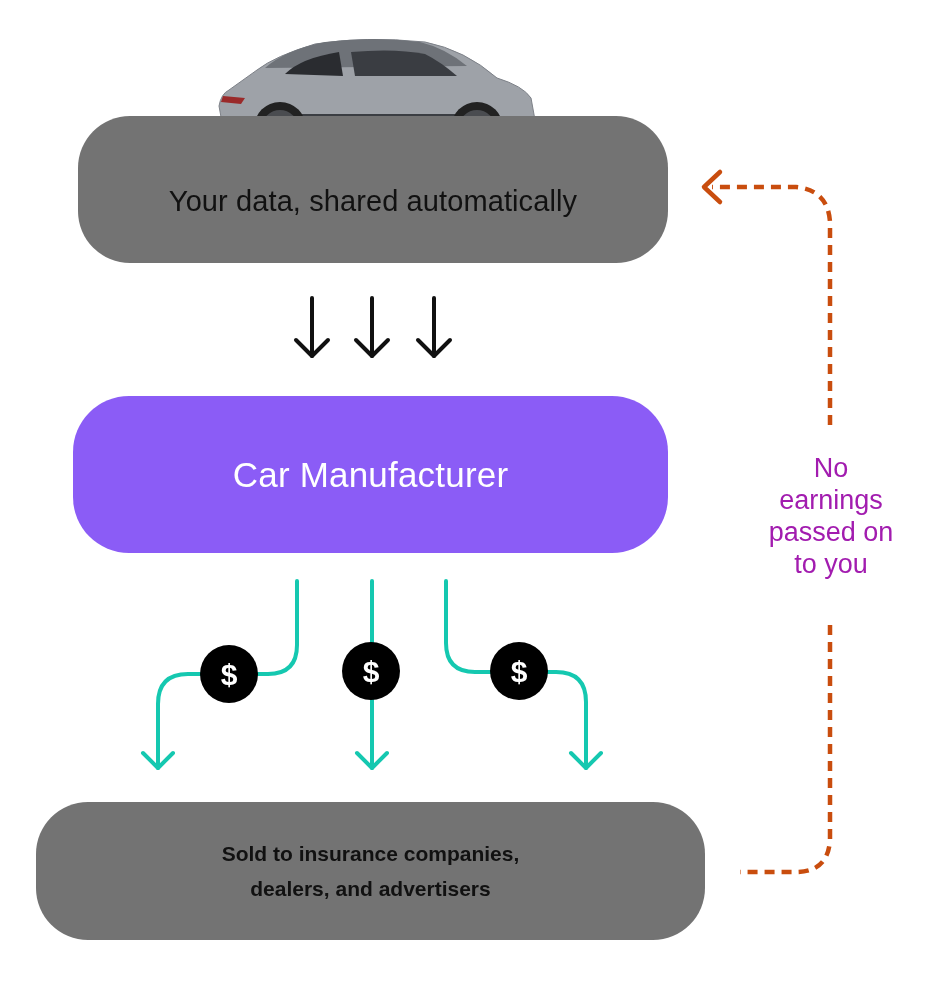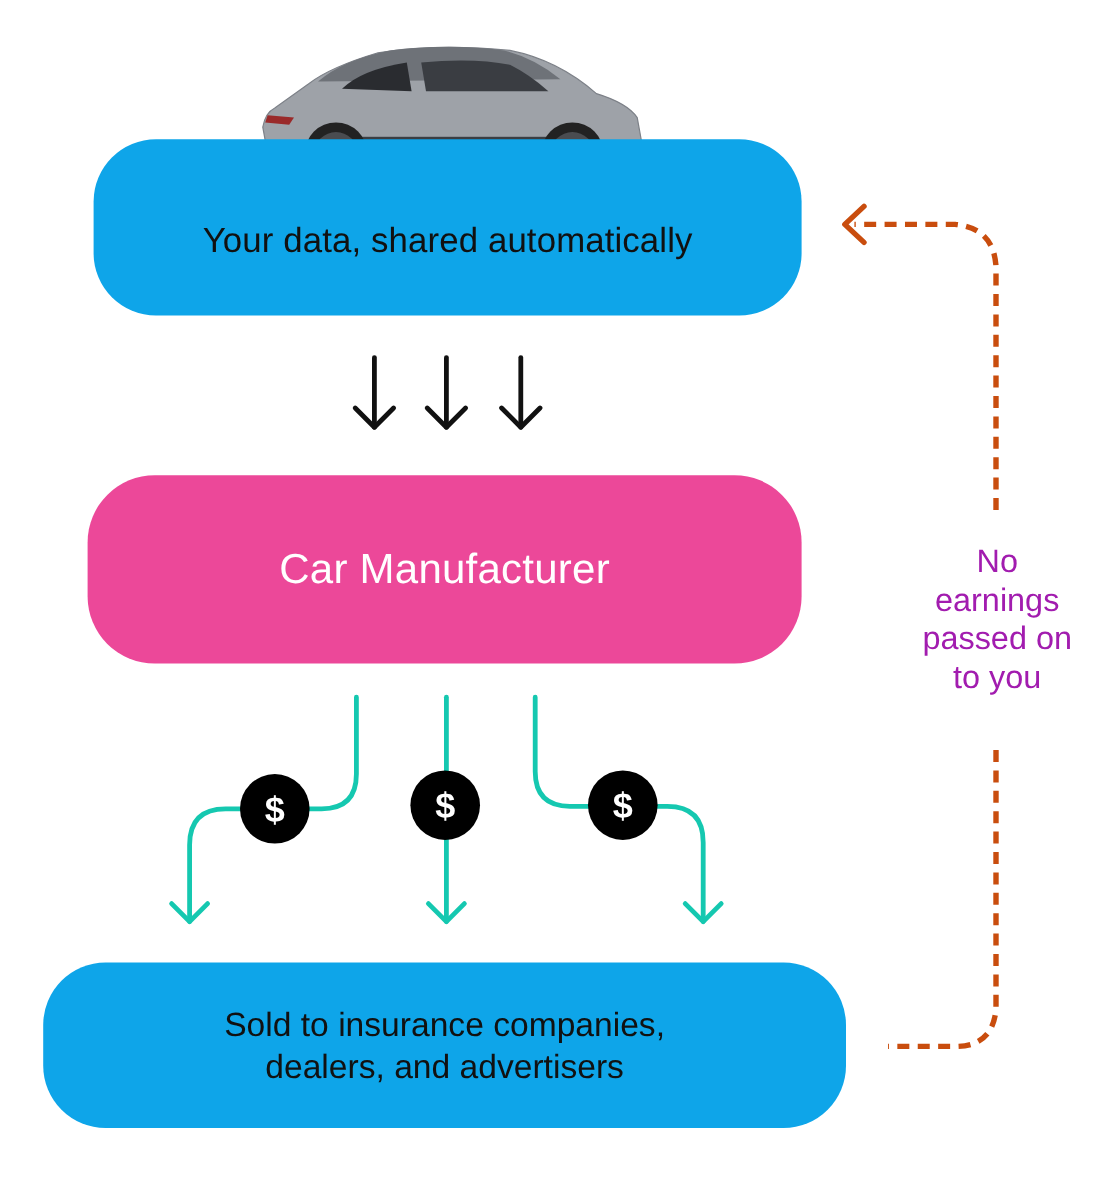--- a/index.html
+++ b/index.html
@@ -1,27 +1,27 @@
 <!DOCTYPE html>
 <html><head>
   <meta charset="utf-8">
   <style>
     html, body { margin: 0; padding: 0; background: #ffffff; }
     body { width: 930px; height: 990px; position: relative; overflow: hidden;
            font-family: "Liberation Sans", "DejaVu Sans", sans-serif; }
     .box { position: absolute; display: flex; align-items: center; justify-content: center;
            text-align: center; }
-    .box-light { background: #0ea5e9; color: #111111; }
-    .box-dark { background: #ec4899; color: #ffffff; }
+    .box-light { background: #737373; color: #111111; }
+    .box-dark { background: #8b5cf6; color: #ffffff; }
     #top-box { left: 78px; top: 116px; width: 590px; height: 147px; border-radius: 52px; }
     #top-box .label { font-size: 29px; margin-top: 24px; letter-spacing: 0.1px; }
     #mid-box { left: 73px; top: 396px; width: 595px; height: 157px; border-radius: 56px; }
     #mid-box .label { font-size: 35px; letter-spacing: 0.2px; }
     #bot-box { left: 36px; top: 802px; width: 669px; height: 138px; border-radius: 52px; }
-    #bot-box .label { font-size: 28px; line-height: 35px; white-space: pre-line; }
+    #bot-box .label { font-size: 21px; line-height: 35px; white-space: pre-line; font-weight: bold; }
     #side-text { position: absolute; left: 750px; top: 452px; width: 162px; text-align: center;
                  font-size: 27px; line-height: 32px; color: #a21caf; white-space: pre-line; }
     svg#flow { position: absolute; left: 0; top: 0; }
     #car { position: absolute; left: 205px; top: 28px; }
   </style>
 </head>
 <body>
 
 <svg id="car" width="340" height="130" viewBox="0 0 340 130">
   <ellipse cx="170" cy="122" rx="150" ry="6" fill="#000" opacity="0.55"></ellipse>

